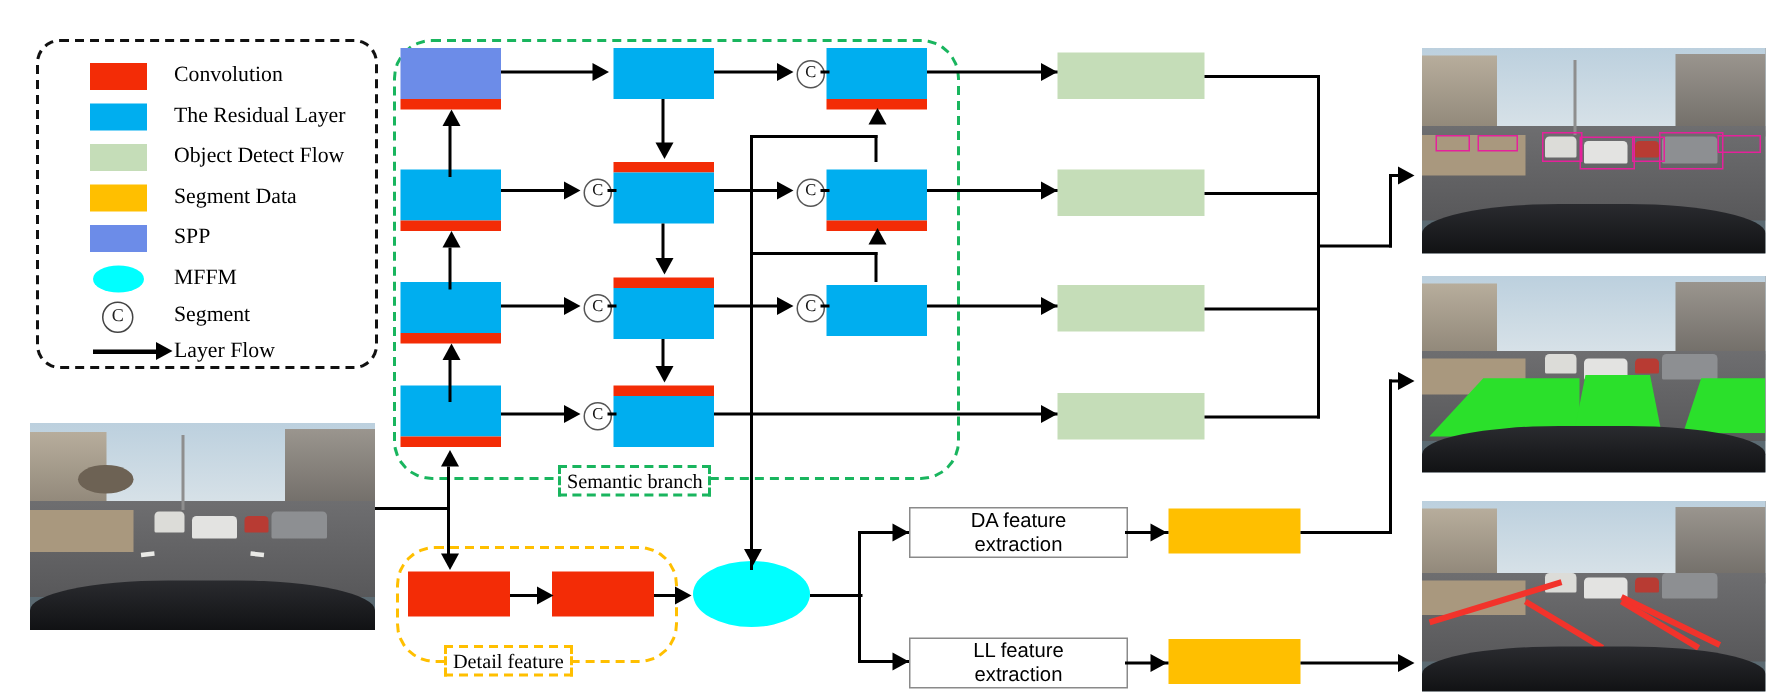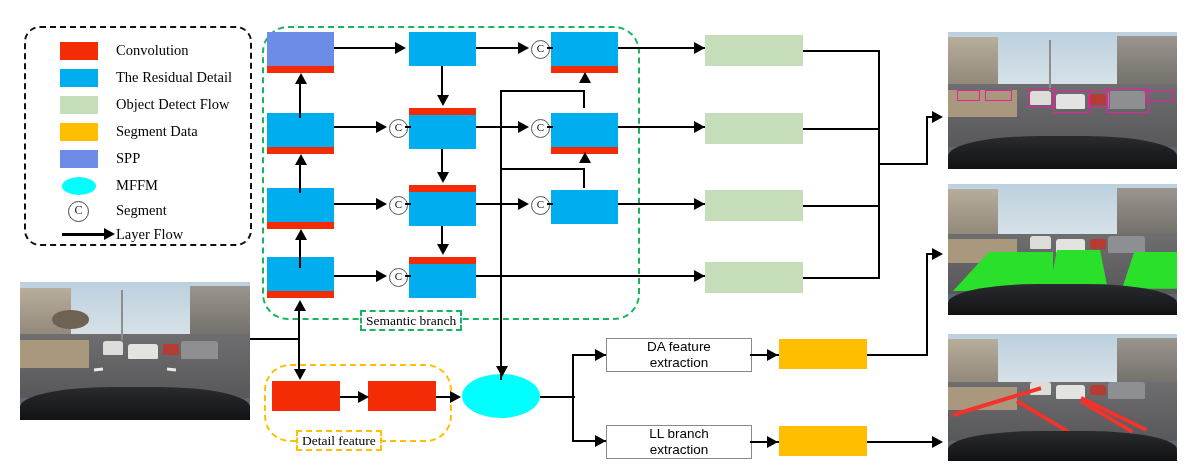--- a/index.html
+++ b/index.html
@@ -88,21 +88,21 @@
 
 <div id="root">
 
   <div class="abs legend-box">
     <div class="legend-row" style="top:12px;">
       <span class="legend-swatch conv"></span>
       <span class="legend-label">Convolution</span>
     </div>
     <div class="legend-row" style="top:39px;">
       <span class="legend-swatch res"></span>
-      <span class="legend-label">The Residual Detail</span>
+      <span class="legend-label">The Residual Layer</span>
     </div>
     <div class="legend-row" style="top:66px;">
       <span class="legend-swatch dethead"></span>
       <span class="legend-label">Object Detect Flow</span>
     </div>
     <div class="legend-row" style="top:93px;">
       <span class="legend-swatch seghead"></span>
       <span class="legend-label">Segment Data</span>
     </div>
     <div class="legend-row" style="top:120px;">
@@ -117,21 +117,21 @@
       <span class="concat-glyph">C</span>
       <span class="legend-label">Segment</span>
     </div>
     <div class="legend-row" style="top:196px;">
       <span class="flow-arrow"></span>
       <span class="legend-label">Layer Flow</span>
     </div>
   </div>
 
   <div class="abs semantic-frame" style="left:262px;top:26px;width:378px;height:294px;"></div>
-  <div class="frame-label semantic-label" style="left:360px;top:310px;">Semantic branch</div>
+  <div class="frame-label semantic-label" style="left:372px;top:310px;">Semantic branch</div>
 
   <div class="abs detail-frame" style="left:264px;top:364px;width:188px;height:78px;"></div>
   <div class="frame-label detail-label" style="left:296px;top:430px;">Detail feature</div>
 
   <div class="blk" style="left:267px;top:32px;width:67px;height:41px;">
     <div class="body spp" style="top:0;height:34px;"></div>
     <div class="redbar" style="top:34px;"></div>
   </div>
 
   <div class="blk" style="left:267px;top:113px;width:67px;height:41px;">
@@ -185,21 +185,21 @@
   <div class="abs conv" style="left:272px;top:381px;width:68px;height:30px;"></div>
   <div class="abs conv" style="left:368px;top:381px;width:68px;height:30px;"></div>
 
   <div class="mffm" style="left:462px;top:374px;width:78px;height:44px;"></div>
 
   <div class="fbox" style="left:606px;top:338px;width:144px;height:32px;">
     <span>DA feature</span>
     <span>extraction</span>
   </div>
   <div class="fbox" style="left:606px;top:425px;width:144px;height:32px;">
-    <span>LL branch</span>
+    <span>LL feature</span>
     <span>extraction</span>
   </div>
 
   <div class="abs seghead" style="left:779px;top:339px;width:88px;height:30px;"></div>
   <div class="abs seghead" style="left:779px;top:426px;width:88px;height:30px;"></div>
 
   <div class="h" style="left:250px;top:338px;width:50px;"></div>
   <div class="v" style="left:298px;top:311px;height:28px;"></div>
   <div class="ar-u" style="left:294px;top:300px;"></div>
   <div class="v" style="left:298px;top:338px;height:32px;"></div>

